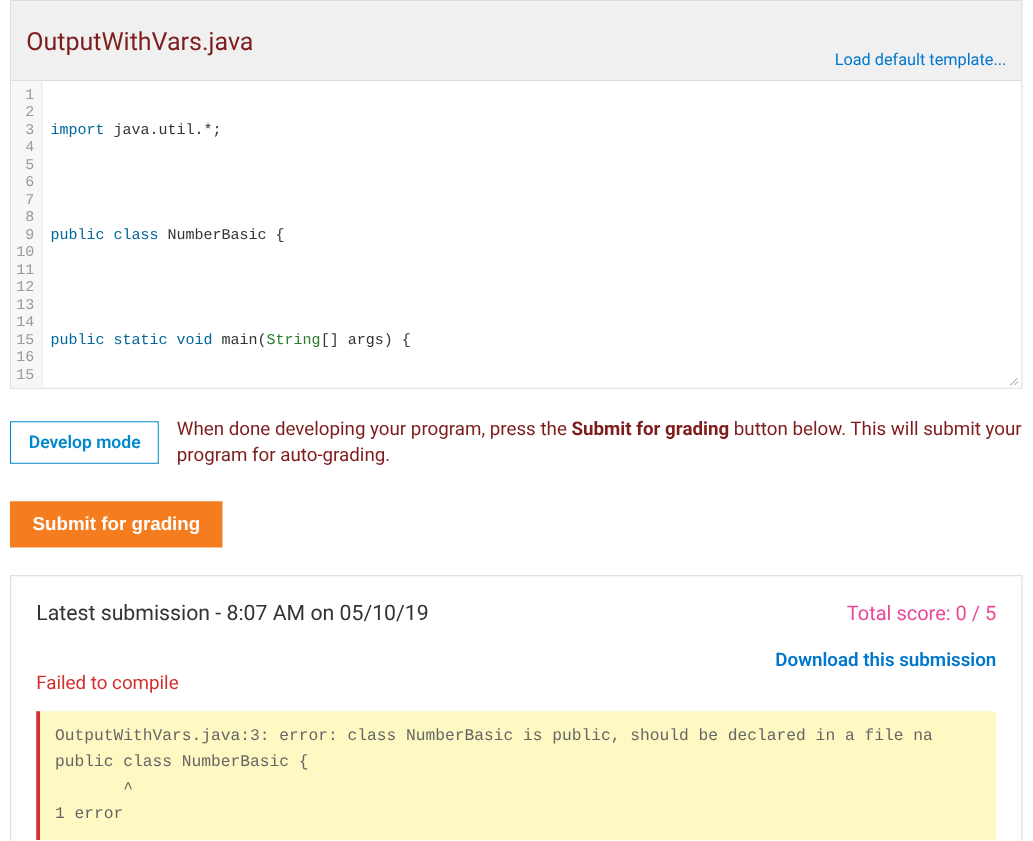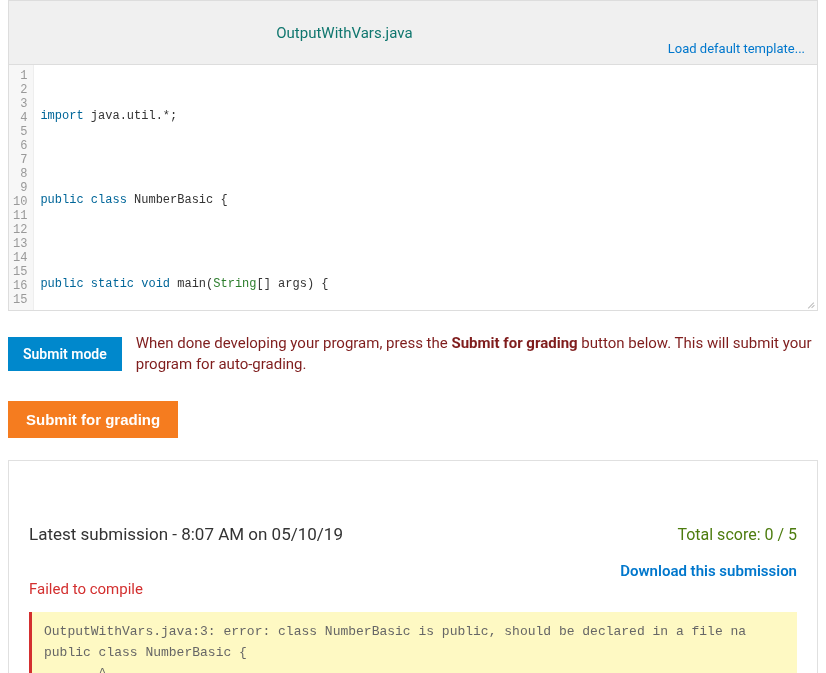--- a/index.html
+++ b/index.html
@@ -1,43 +1,43 @@
 <!DOCTYPE html>
 <html><head>
 <meta charset="utf-8">
 <style>
   * { box-sizing: border-box; margin: 0; padding: 0; }
   body { font-family: -apple-system, BlinkMacSystemFont, "Segoe UI", Roboto, Arial, sans-serif; font-size: 14px; color: #333; background: #fff; width: 826px; }
   .editor-panel { border: 1px solid #ddd; margin: 0 8px; }
   .editor-header { background: #f0f0f0; display: flex; align-items: center; padding: 8px 12px; border-bottom: 1px solid #ddd; }
-  .filename { flex: 1; text-align: center; font-size: 15px; color: #0f766e; }
+  .filename { flex: 1; text-align: left; font-size: 20px; color: #7f1d1d; }
   .load-template { color: #0077cc; font-size: 13px; cursor: pointer; margin-top: 32px; }
   .code-area { display: flex; background: #fff; font-family: Menlo, Consolas, "Courier New", monospace; font-size: 12px; line-height: 14px; position: relative; height: 245px; overflow: hidden; }
   .gutter { background: #f7f7f7; color: #999; text-align: right; padding: 4px 6px 4px 4px; border-right: 1px solid #eee; user-select: none; }
   .gutter div { height: 14px; }
-  .code-lines { padding: 16px 6px; flex: 1; white-space: pre; }
+  .code-lines { padding: 4px 6px; flex: 1; white-space: pre; }
   .code-lines .line { height: 14px; }
   .kw-import, .kw-public, .kw-class, .kw-static, .kw-void, .kw-int, .kw-new { color: #006699; }
   .ident-sys { color: #2b7d2b; }
   .resize-handle { position: absolute; bottom: 2px; right: 2px; width: 10px; height: 10px; cursor: nwse-resize; }
   .resize-handle::before, .resize-handle::after { content: ""; position: absolute; background: #bbb; height: 1px; }
   .resize-handle::before { width: 8px; bottom: 2px; right: 0; transform: rotate(-45deg); }
   .resize-handle::after { width: 4px; bottom: 1px; right: 0; transform: rotate(-45deg); }
   .mode-row { display: flex; align-items: center; margin: 22px 8px 0 8px; gap: 14px; }
   .mode-toggle { display: flex; border: 1px solid #0088cc; }
   .mode-btn { padding: 8px 14px; font-size: 14px; font-weight: 600; cursor: pointer; }
   .mode-btn.inactive { background: #fff; color: #0088cc; }
   .mode-btn.active { background: #0088cc; color: #fff; }
   .mode-desc { flex: 1; font-size: 15px; color: #7f1d1d; line-height: 1.4; }
   .mode-desc b { font-weight: 700; }
   .submit-btn { display: inline-block; margin: 26px 8px 0 8px; background: #f57c1f; color: #fff; font-size: 15px; font-weight: 600; padding: 10px 18px; cursor: pointer; border: none; }
   .result-panel { margin: 22px 8px 8px 8px; border: 1px solid #e0e0e0; padding: 20px 20px 24px 20px; }
-  .result-head { display: flex; justify-content: space-between; align-items: flex-end; margin-bottom: 18px; gap: 36px; }
+  .result-head { display: flex; justify-content: space-between; align-items: flex-start; margin-bottom: 18px; gap: 36px; }
   .result-title { font-size: 17px; color: #333; }
-  .result-score { font-size: 16px; color: #4d7c0f; margin-top: 44px; }
+  .result-score { font-size: 16px; color: #ec4899; }
   .download-link { text-align: right; color: #0077cc; font-weight: 600; font-size: 15px; cursor: pointer; }
   .fail-msg { color: #d32f2f; font-size: 15px; margin-bottom: 14px; }
   .error-box { border-left: 3px solid #d32f2f; background: #fef9c3; padding: 10px 12px; font-family: Menlo, Consolas, "Courier New", monospace; font-size: 13px; color: #666; line-height: 1.6; white-space: pre; overflow: hidden; }
 </style>
 </head>
 <body>
 
 
 
 <div class="editor-panel">
@@ -83,21 +83,21 @@
       
       
       
     </div>
     <div class="resize-handle"></div>
   </div>
 </div>
 
 <div class="mode-row">
   <div class="mode-toggle">
-    <div class="mode-btn active">Submit mode</div>
+    <div class="mode-btn inactive">Develop mode</div>
   </div>
   <div class="mode-desc"><span>When done developing your program, press the </span><b>Submit for grading</b><span> button below. This will submit your program for auto-grading.</span></div>
 </div>
 
 <button class="submit-btn">Submit for grading</button>
 
 <div class="result-panel">
   <div class="result-head">
     <div class="result-title">Latest submission - 8:07 AM on 05/10/19</div>
     <div class="result-score">Total score: 0 / 5</div>

